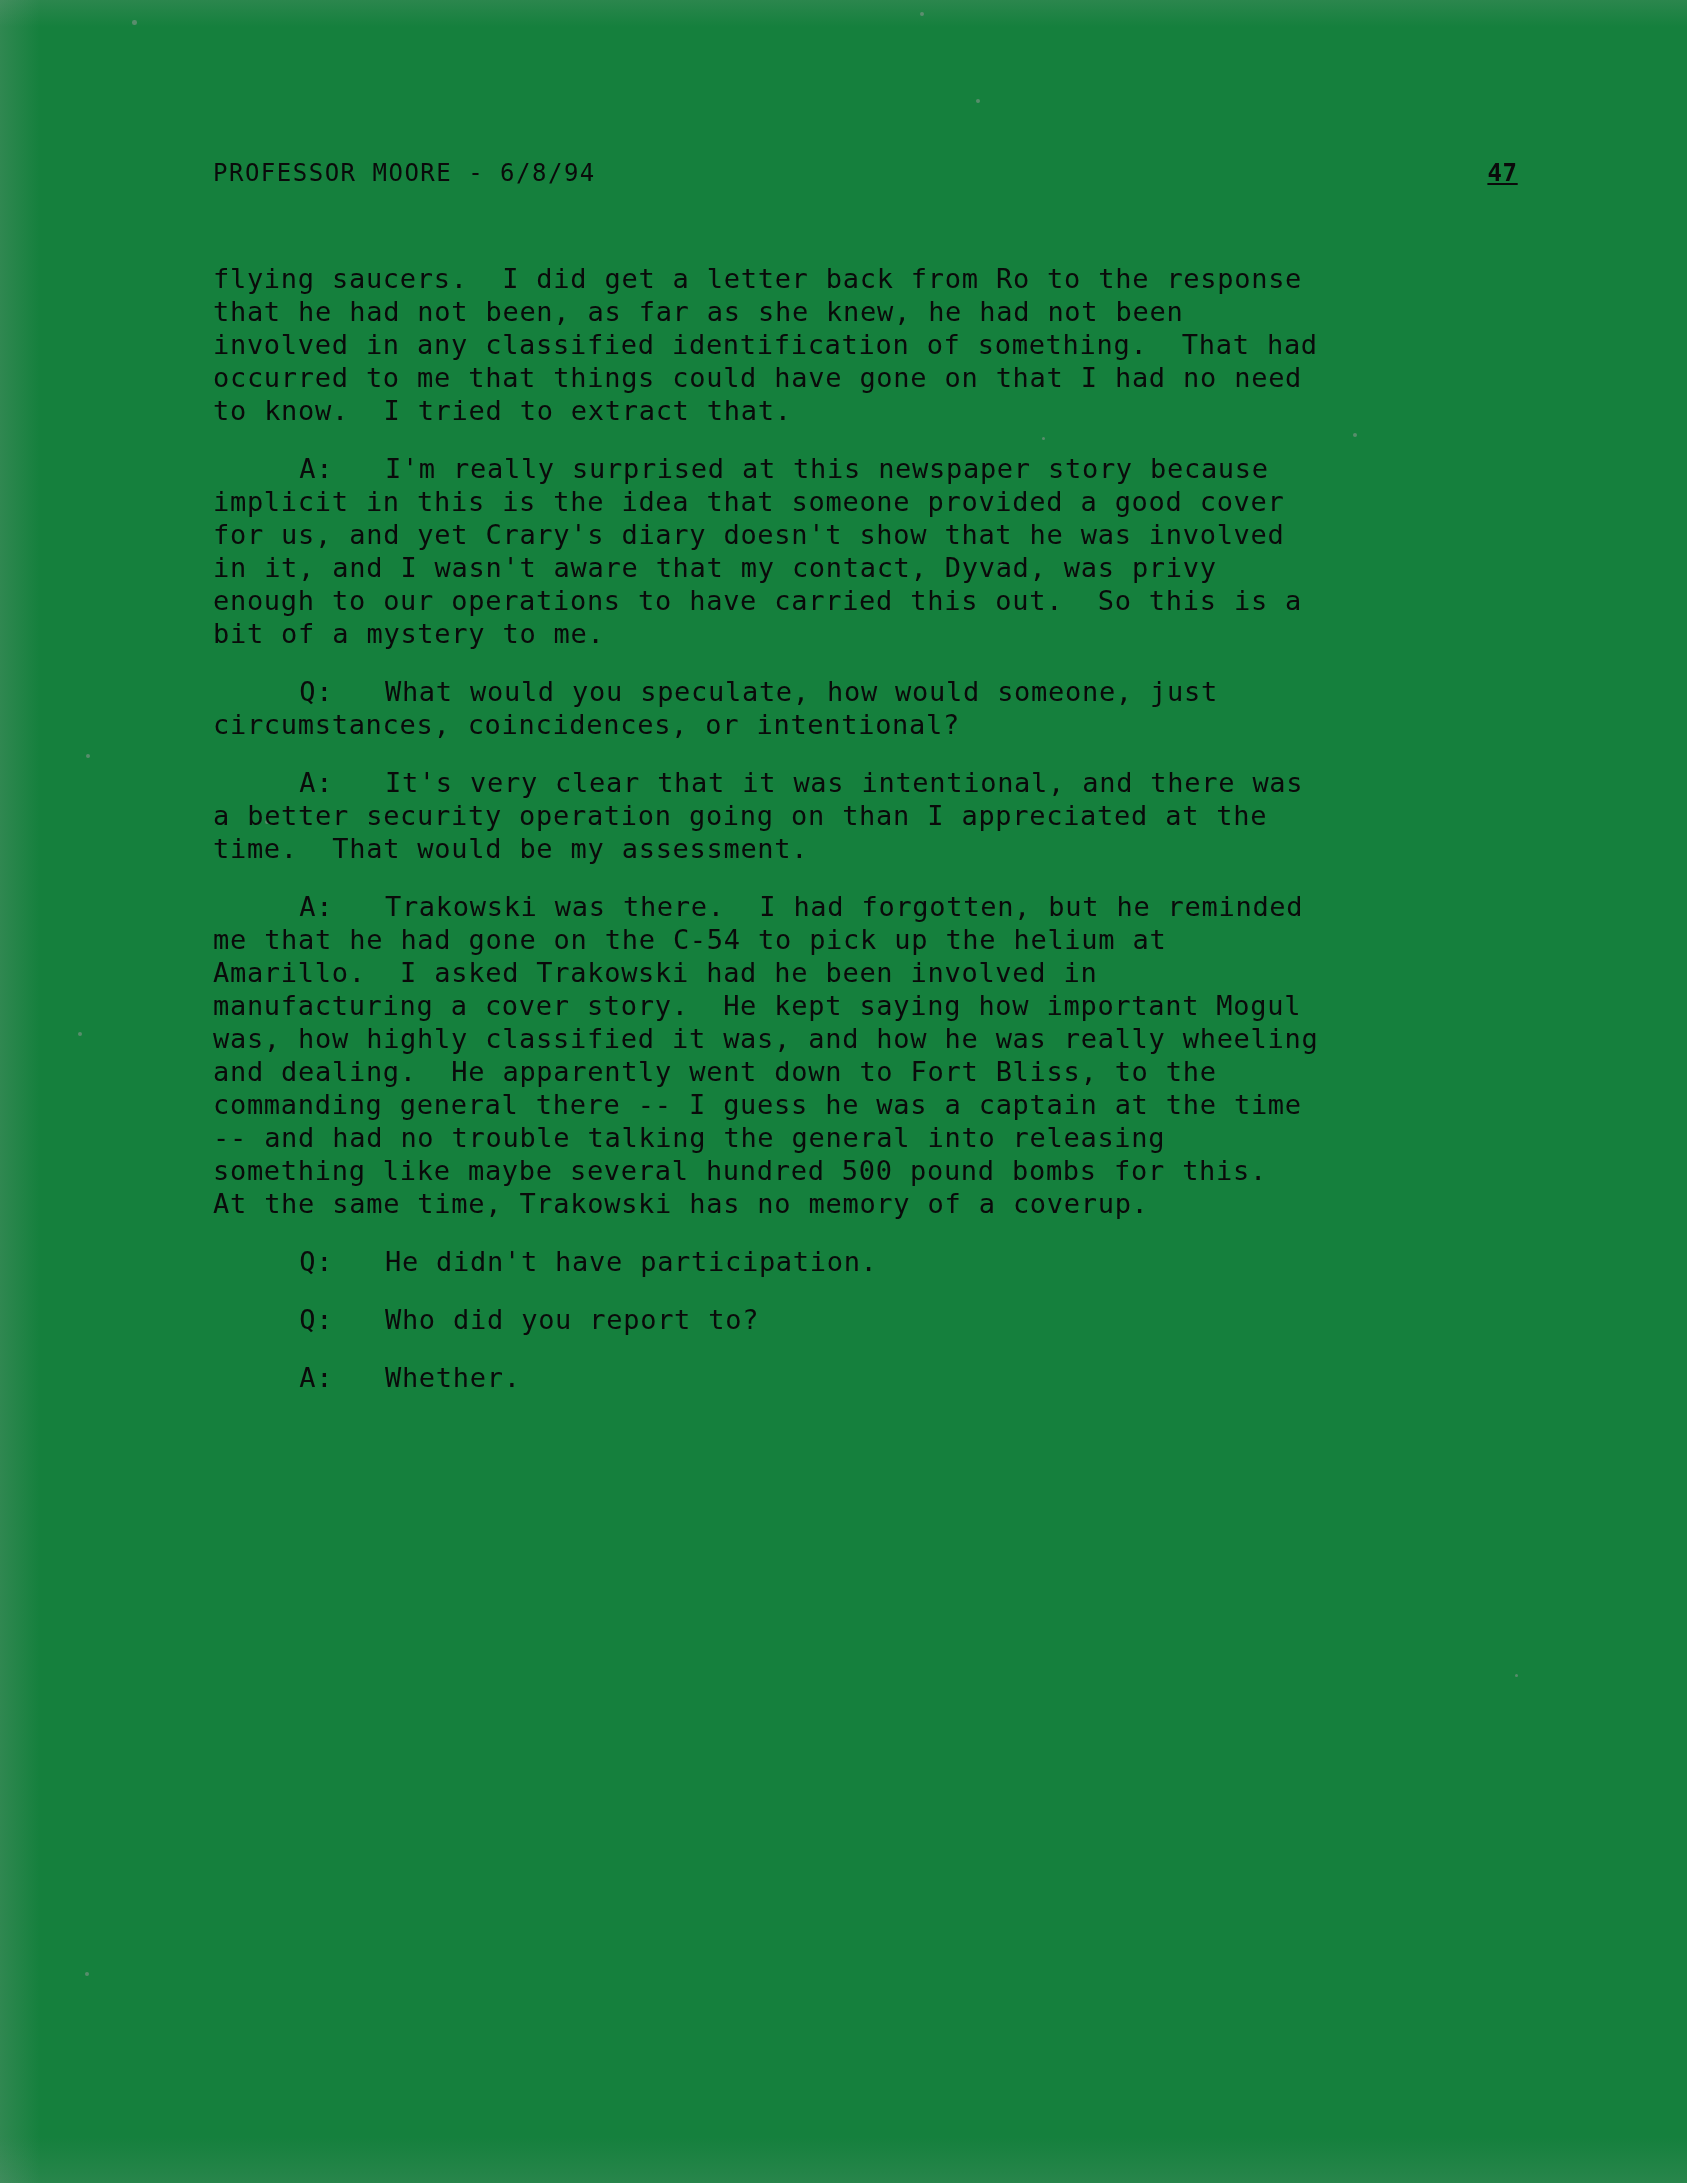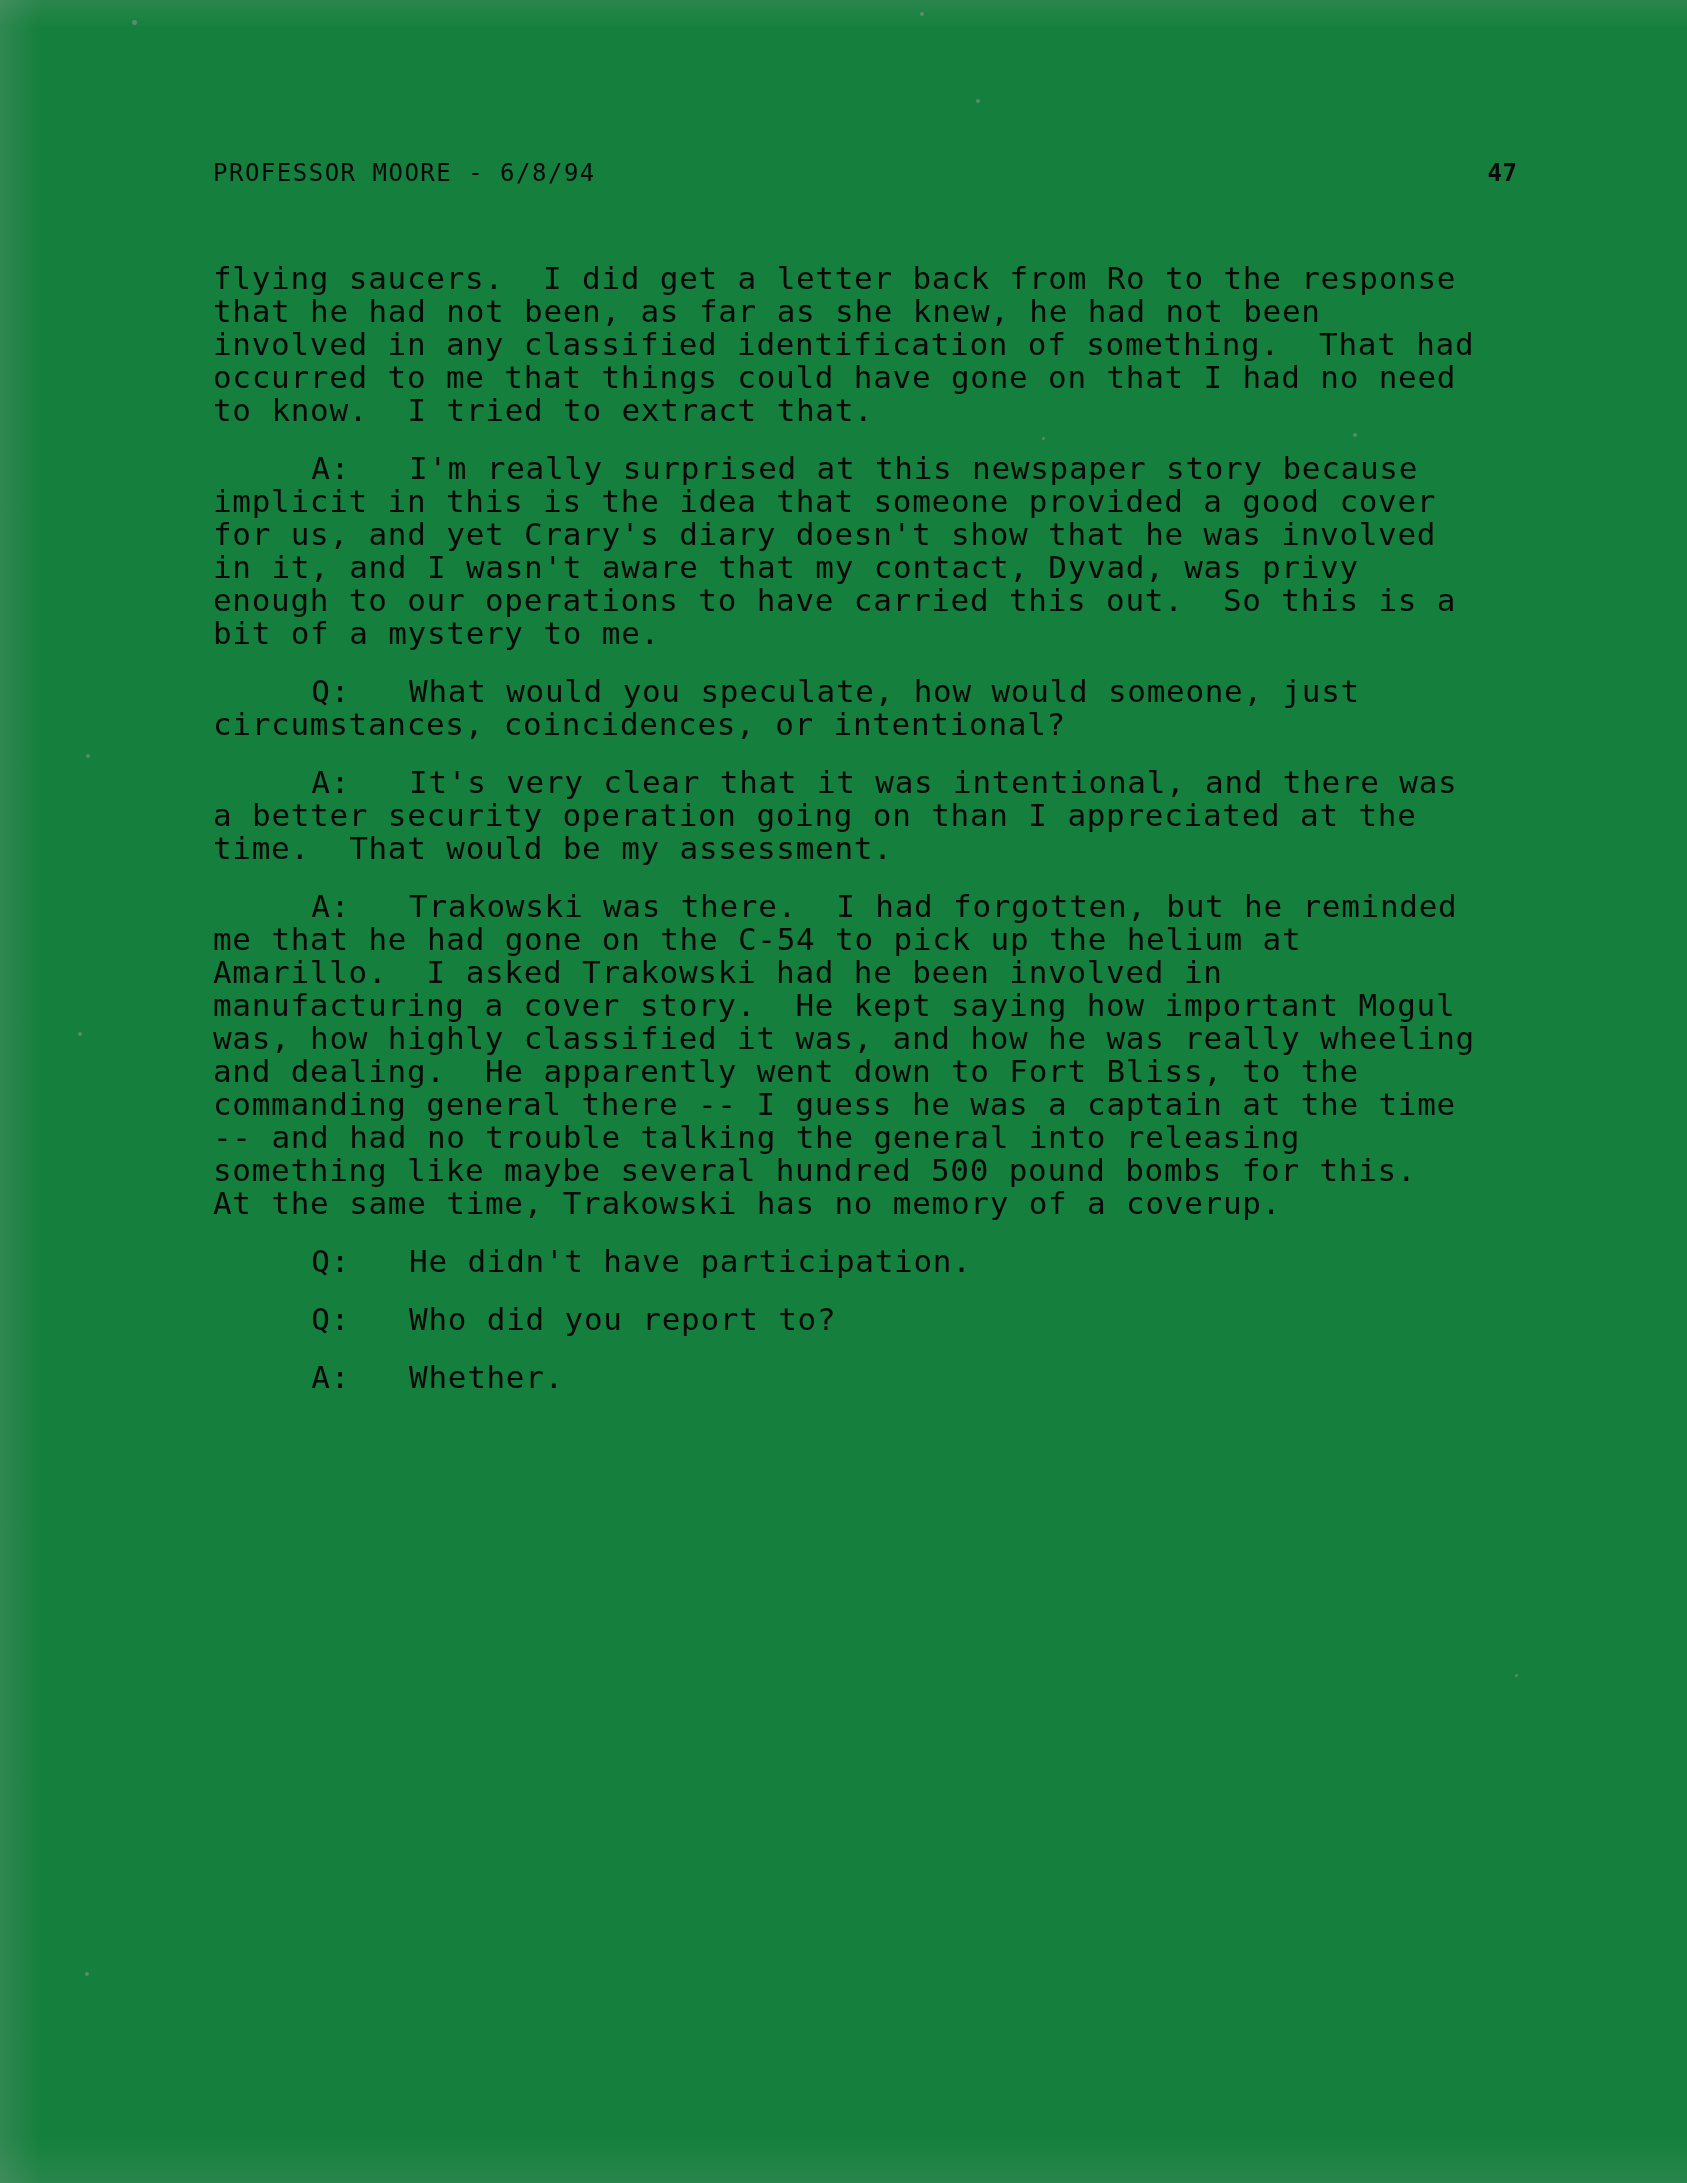--- a/index.html
+++ b/index.html
@@ -63,23 +63,24 @@
     letter-spacing: 1.5px;
     white-space: pre;
   }
   .header-page {
     position: absolute;
     right: 5.3px;
     top: 0;
     font-size: 24px;
     font-weight: bold;
     letter-spacing: 0.7px;
+    text-decoration: underline;
   }
   .para {
-    font-size: 31px;
+    font-size: 27px;
     line-height: 33px;
     letter-spacing: 0.7px;
     white-space: pre-wrap;
     margin: 12px 0 25px 0;
     word-spacing: 0.3px;
   }
   .speck {
     position: absolute;
     background: #9a9a9a;
     border-radius: 50%;

